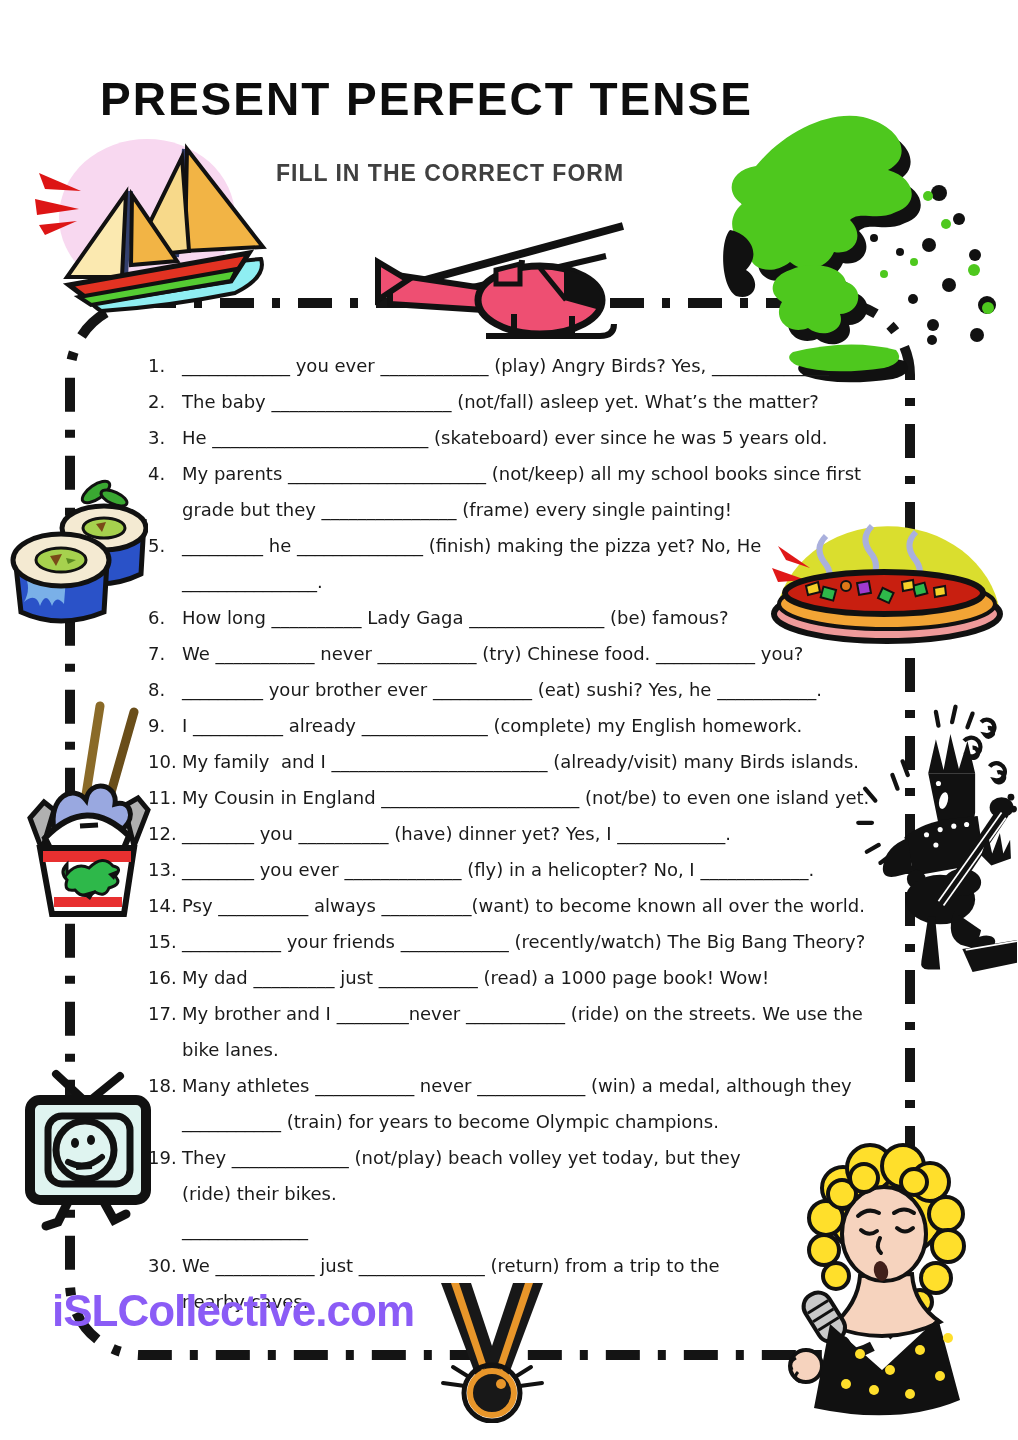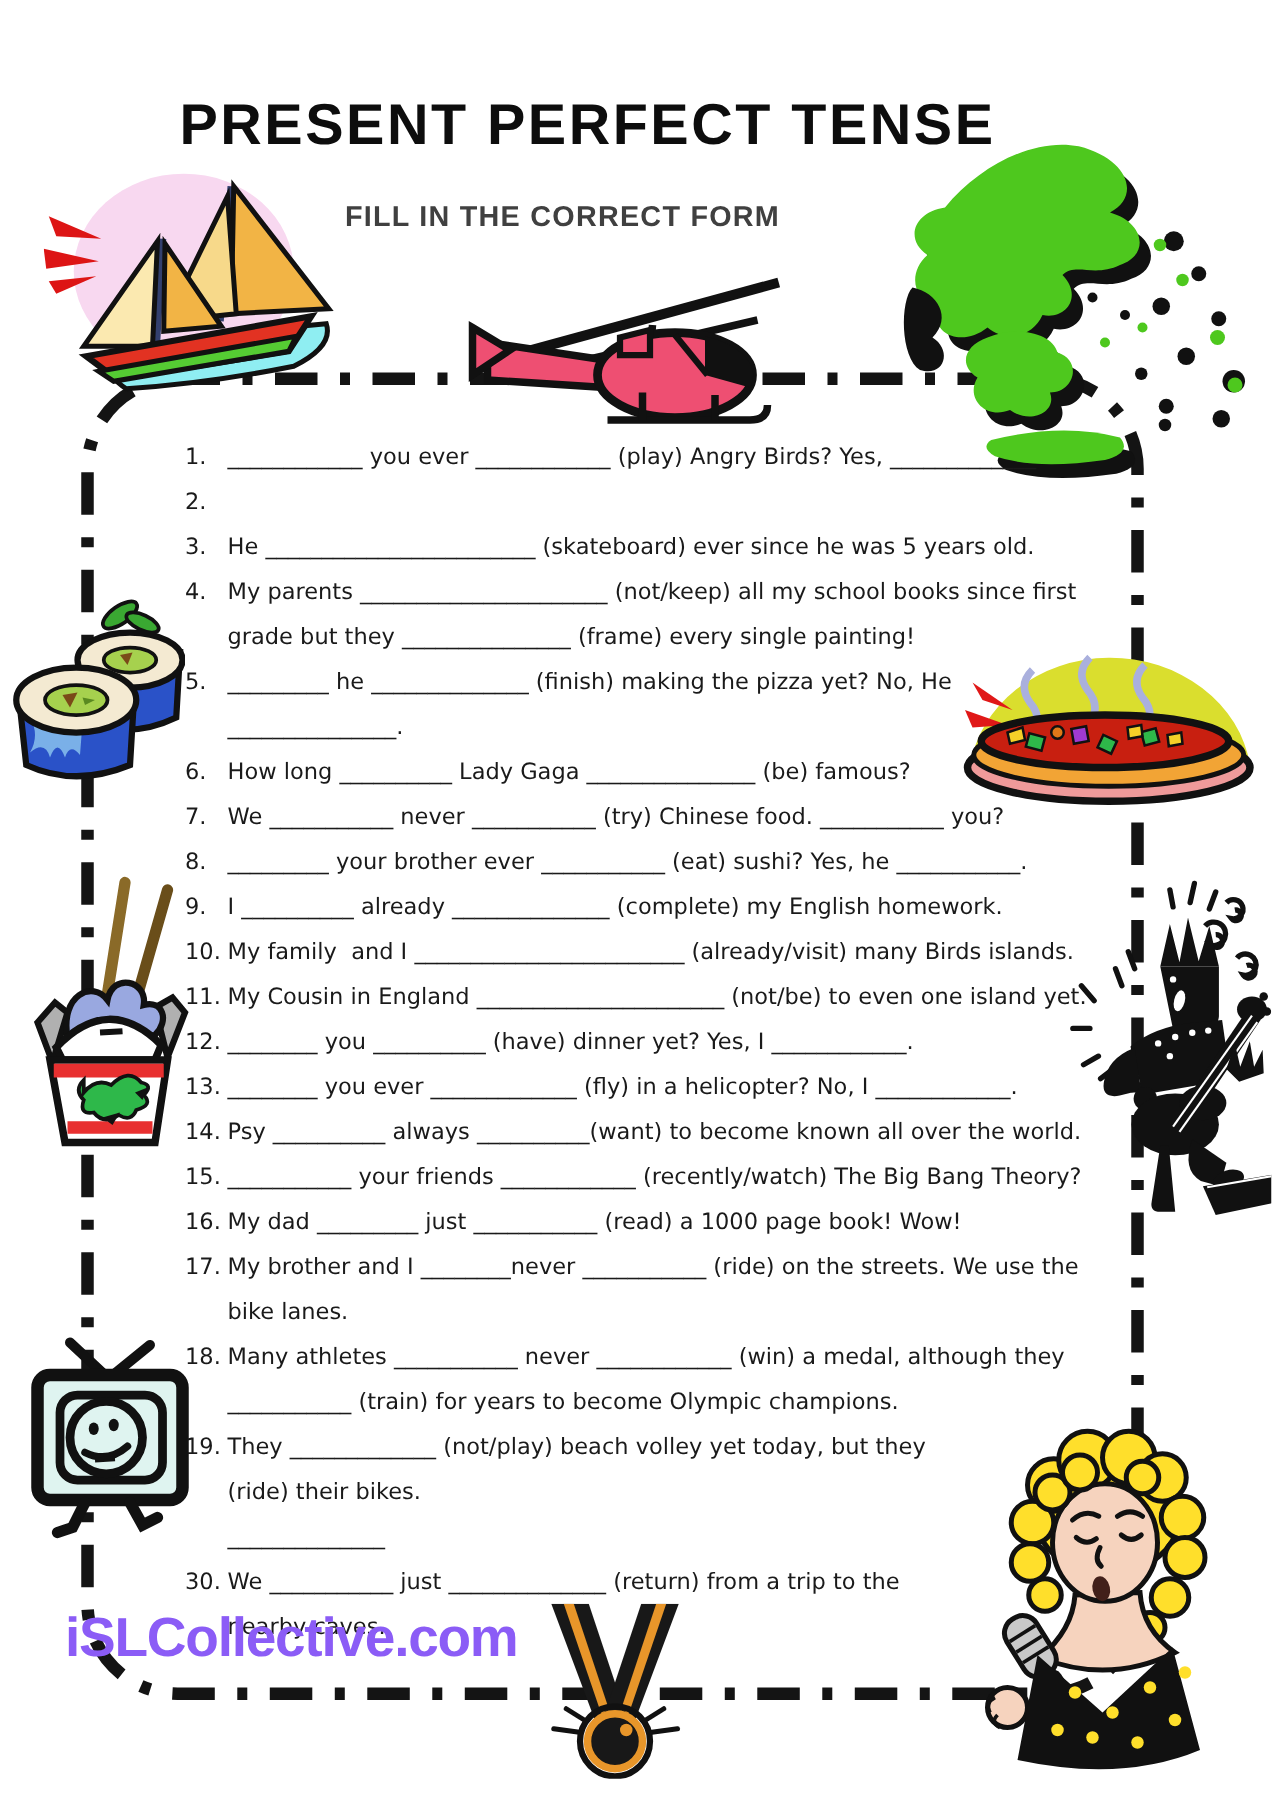--- a/index.html
+++ b/index.html
@@ -1,18 +1,18 @@
 <!DOCTYPE html>
 <html><head>
 <meta charset="utf-8">
 <style>
   html,body{margin:0;padding:0;background:#fff;}
   .page{position:relative;width:1018px;height:1440px;background:#ffffff;overflow:hidden;
         font-family:"DejaVu Sans",sans-serif;color:#1a1a1a;}
-  .title{position:absolute;left:100px;top:72px;width:740px;text-align:center;
+  .title{position:absolute;left:100px;top:72px;width:740px;
          font-family:"Liberation Sans",sans-serif;font-weight:900;font-size:46px;
          letter-spacing:2px;color:#0d0d0d;}
   .subtitle{position:absolute;left:100px;top:160px;width:700px;text-align:center;
             font-family:"Liberation Sans",sans-serif;font-weight:900;font-size:23px;
             letter-spacing:1px;color:#404040;}
   .border-svg{position:absolute;left:0;top:0;z-index:1;}
   .clip{position:absolute;z-index:2;}
   .questions{position:absolute;left:148px;top:348px;width:720px;z-index:3;}
   .q-line-row{display:flex;height:36px;line-height:36px;font-size:18px;}
   .q-num{width:34px;flex:none;white-space:pre;}
@@ -285,20 +285,21 @@
     <circle cx="76" cy="101" r="5" fill="#e8962a"></circle>
   </svg>
 
   <div class="questions" id="questions">
       <div class="q-line-row">
         <span class="q-num">1.</span>
         <span class="q-text">____________ you ever ____________ (play) Angry Birds? Yes, _____________</span>
       </div>
       <div class="q-line-row">
         <span class="q-num">2.</span>
+        <span class="q-text">The baby ____________________ (not/fall) asleep yet. What’s the matter?</span>
       </div>
       <div class="q-line-row">
         <span class="q-num">3.</span>
         <span class="q-text">He ________________________ (skateboard) ever since he was 5 years old.</span>
       </div>
       <div class="q-line-row">
         <span class="q-num">4.</span>
         <span class="q-text">My parents ______________________ (not/keep) all my school books since first</span>
       </div>
       <div class="q-line-row">

